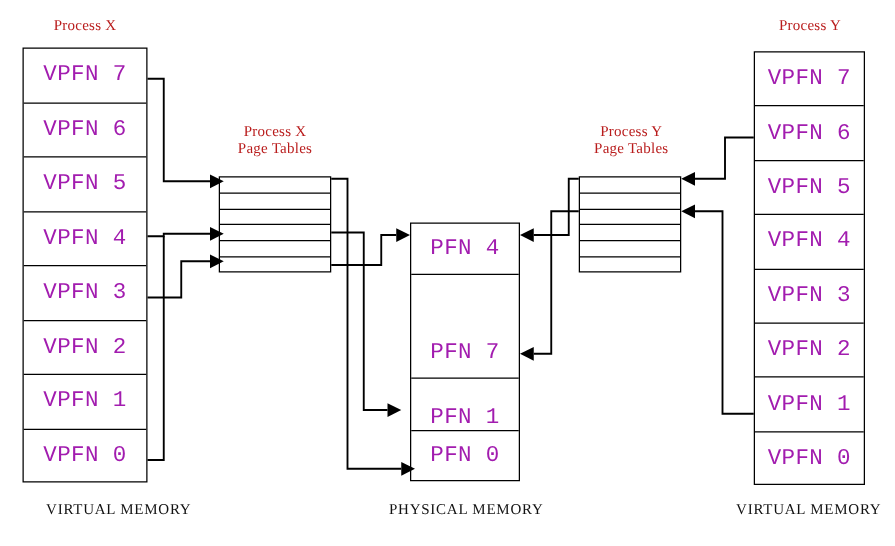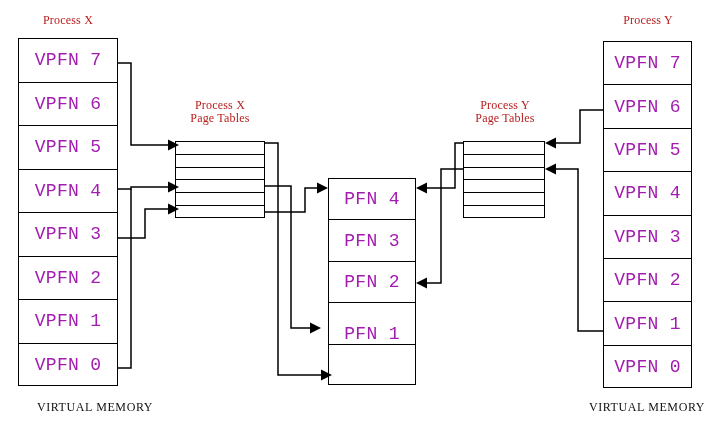--- a/index.html
+++ b/index.html
@@ -104,28 +104,28 @@
     <div class="ptrow div" style="top:25.6px;height:12.8px;"><span></span></div>
     <div class="ptrow div" style="top:38.4px;height:12.8px;"><span></span></div>
     <div class="ptrow div" style="top:51.2px;height:12.8px;"><span></span></div>
     <div class="ptrow" style="top:64px;height:12.8px;"><span></span></div>
   </div>
 
   <div class="box" style="left:328px;top:178px;width:88px;height:207px;">
     <div class="cell div" style="top:0px;height:41.4px;">
         <span>PFN 4</span>
       </div>
-    <div class="cell div" style="top:41.4px;height:41.4px;">
-        <span>PFN 3</span>
-      </div>
     <div class="cell div" style="top:82.8px;height:41.4px;">
-        <span>PFN 2</span>
+        <span>PFN 7</span>
       </div>
     <div class="cell div" style="top:124.2px;height:41.4px;align-items:flex-end;">
         <span>PFN 1</span>
+      </div>
+    <div class="cell" style="top:165.6px;height:41.4px;">
+        <span>PFN 0</span>
       </div>
   </div>
 
   <div class="box" style="left:463px;top:141px;width:82px;height:77px;">
     <div class="ptrow div" style="top:0px;height:12.8px;"><span></span></div>
     <div class="ptrow div" style="top:12.8px;height:12.8px;"><span></span></div>
     <div class="ptrow div" style="top:25.6px;height:12.8px;"><span></span></div>
     <div class="ptrow div" style="top:38.4px;height:12.8px;"><span></span></div>
     <div class="ptrow div" style="top:51.2px;height:12.8px;"><span></span></div>
     <div class="ptrow" style="top:64px;height:12.8px;"><span></span></div>
@@ -188,15 +188,16 @@
     <polygon points="427,277.5 416,283 427,288.5"></polygon>
 
     <path d="M603,110 L580,110 L580,143 L556,143"></path>
     <polygon points="556,137.5 545,143 556,148.5"></polygon>
 
     <path d="M603,331 L578,331 L578,169 L556,169"></path>
     <polygon points="556,163.5 545,169 556,174.5"></polygon>
   </svg>
 
   <div class="foot" style="left:0px;top:400px;width:190px;">VIRTUAL MEMORY</div>
+  <div class="foot" style="left:287px;top:400px;width:172px;">PHYSICAL MEMORY</div>
   <div class="foot" style="left:552px;top:400px;width:190px;">VIRTUAL MEMORY</div>
 
 </div>
 
 </body></html>

